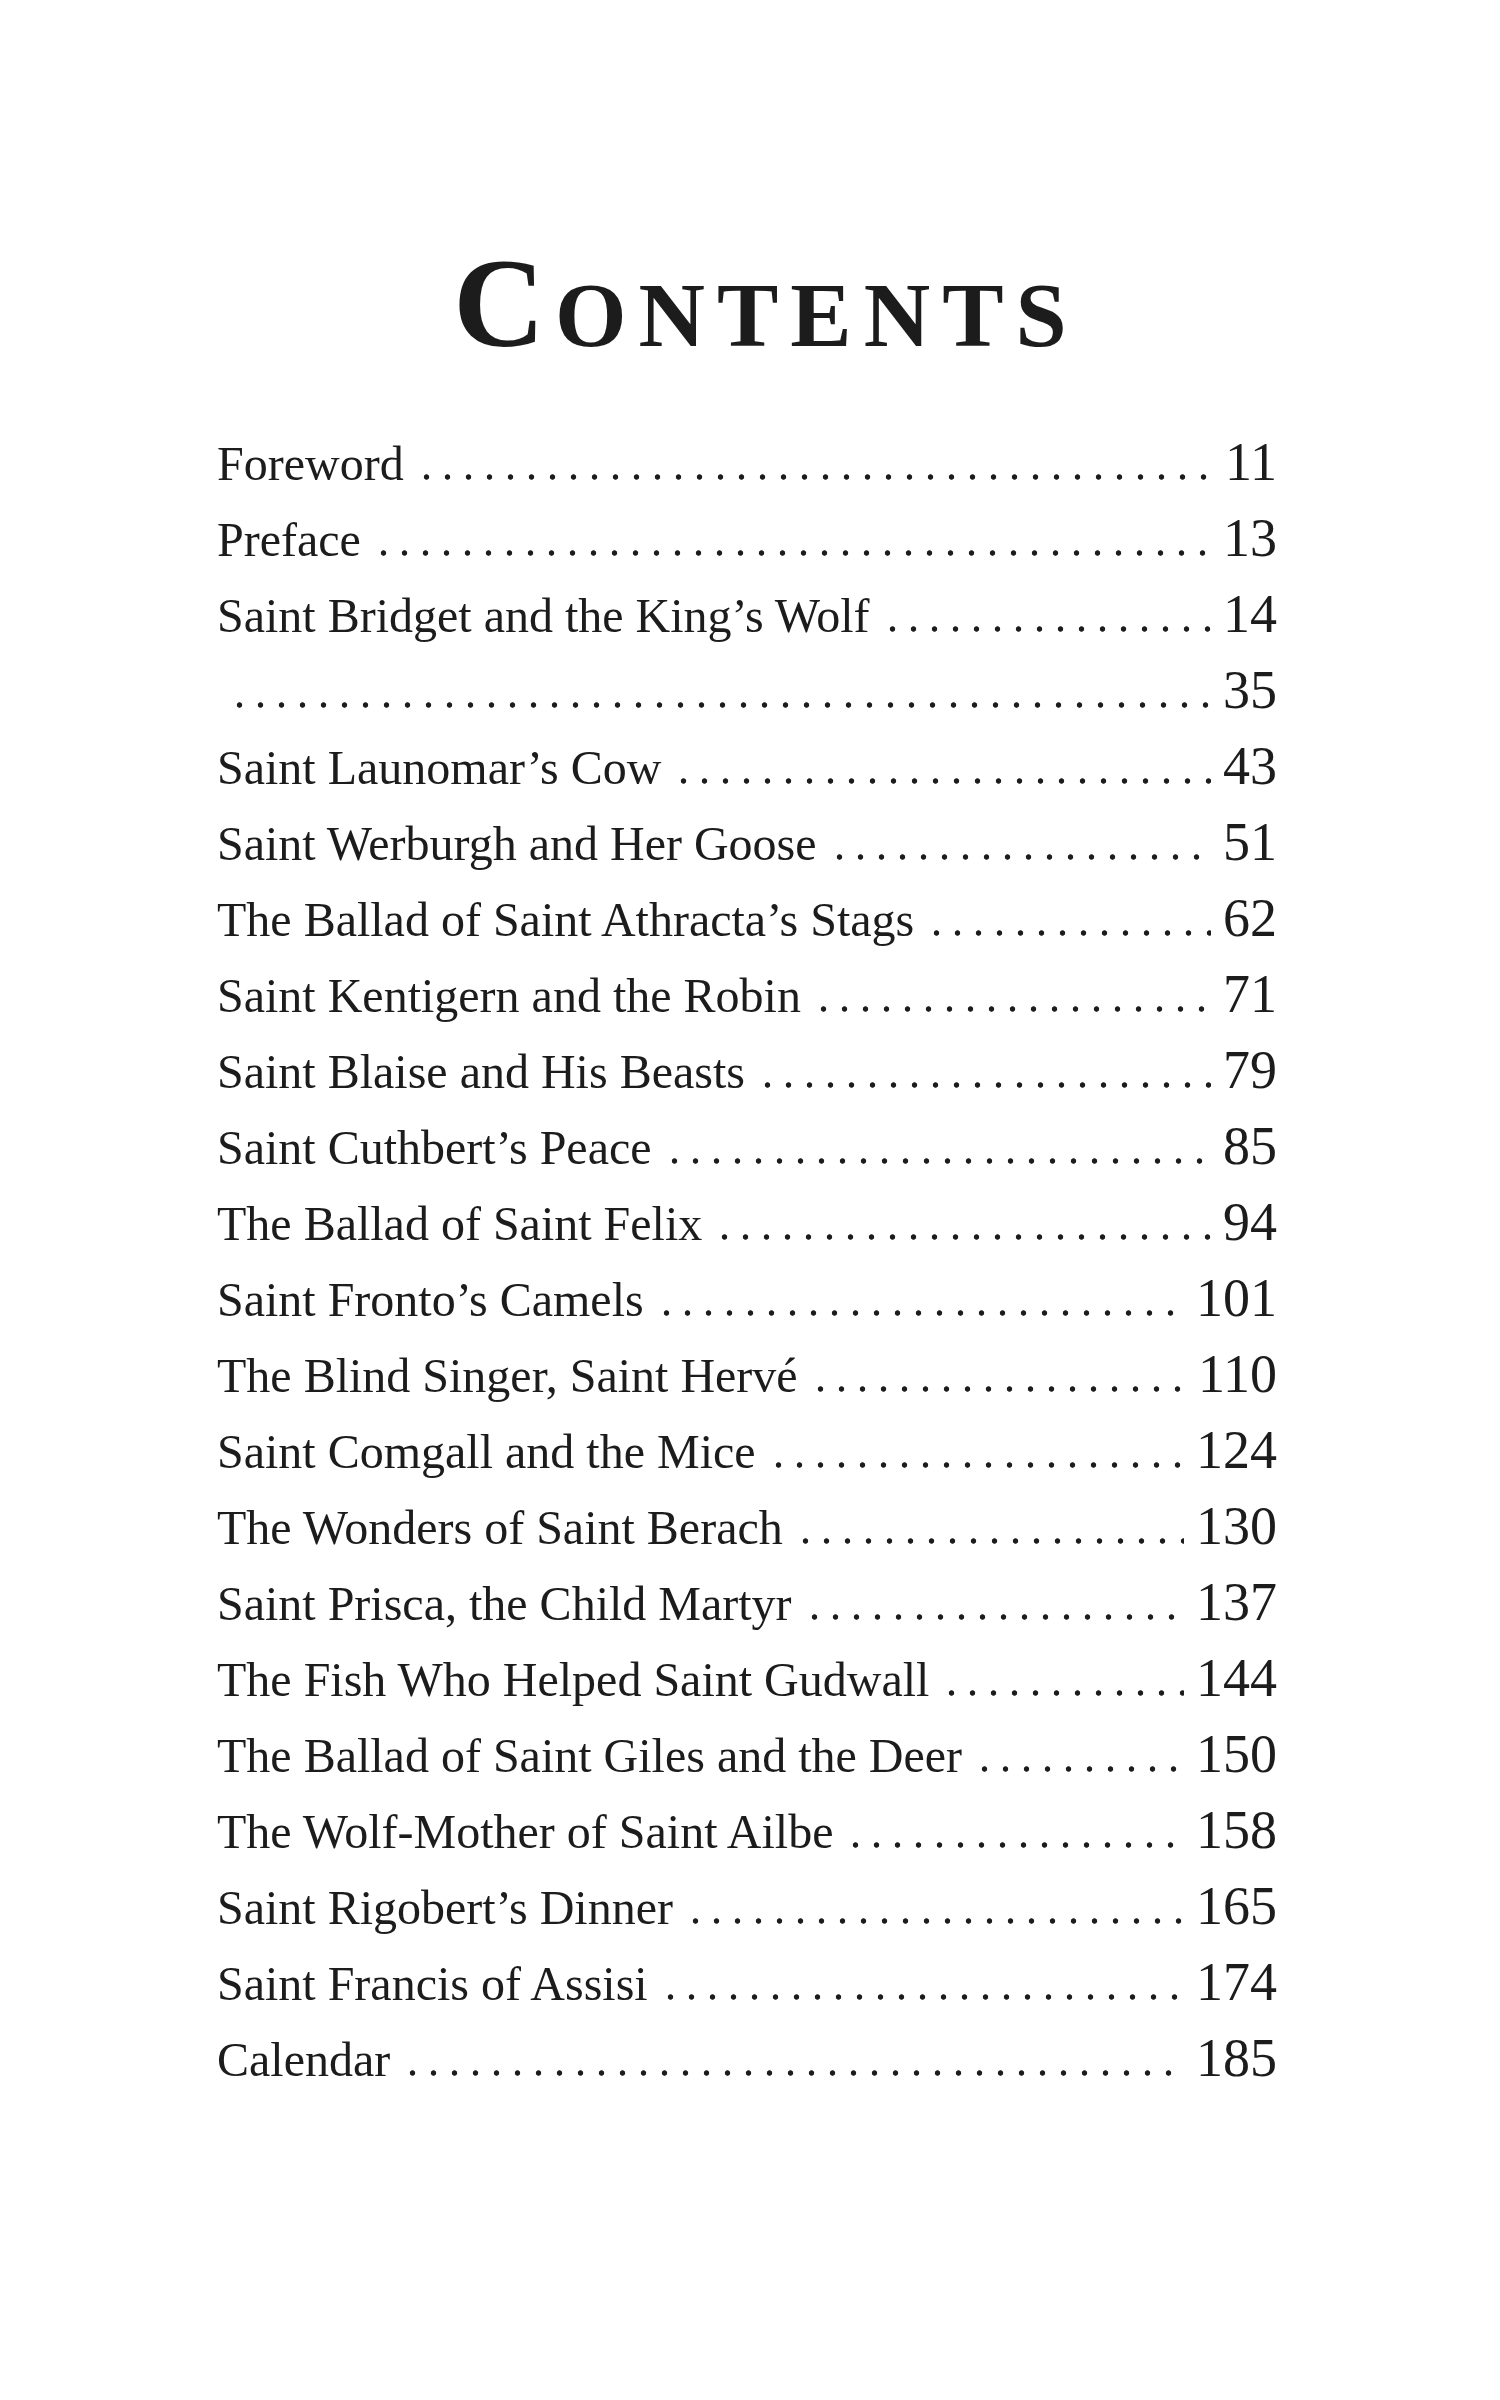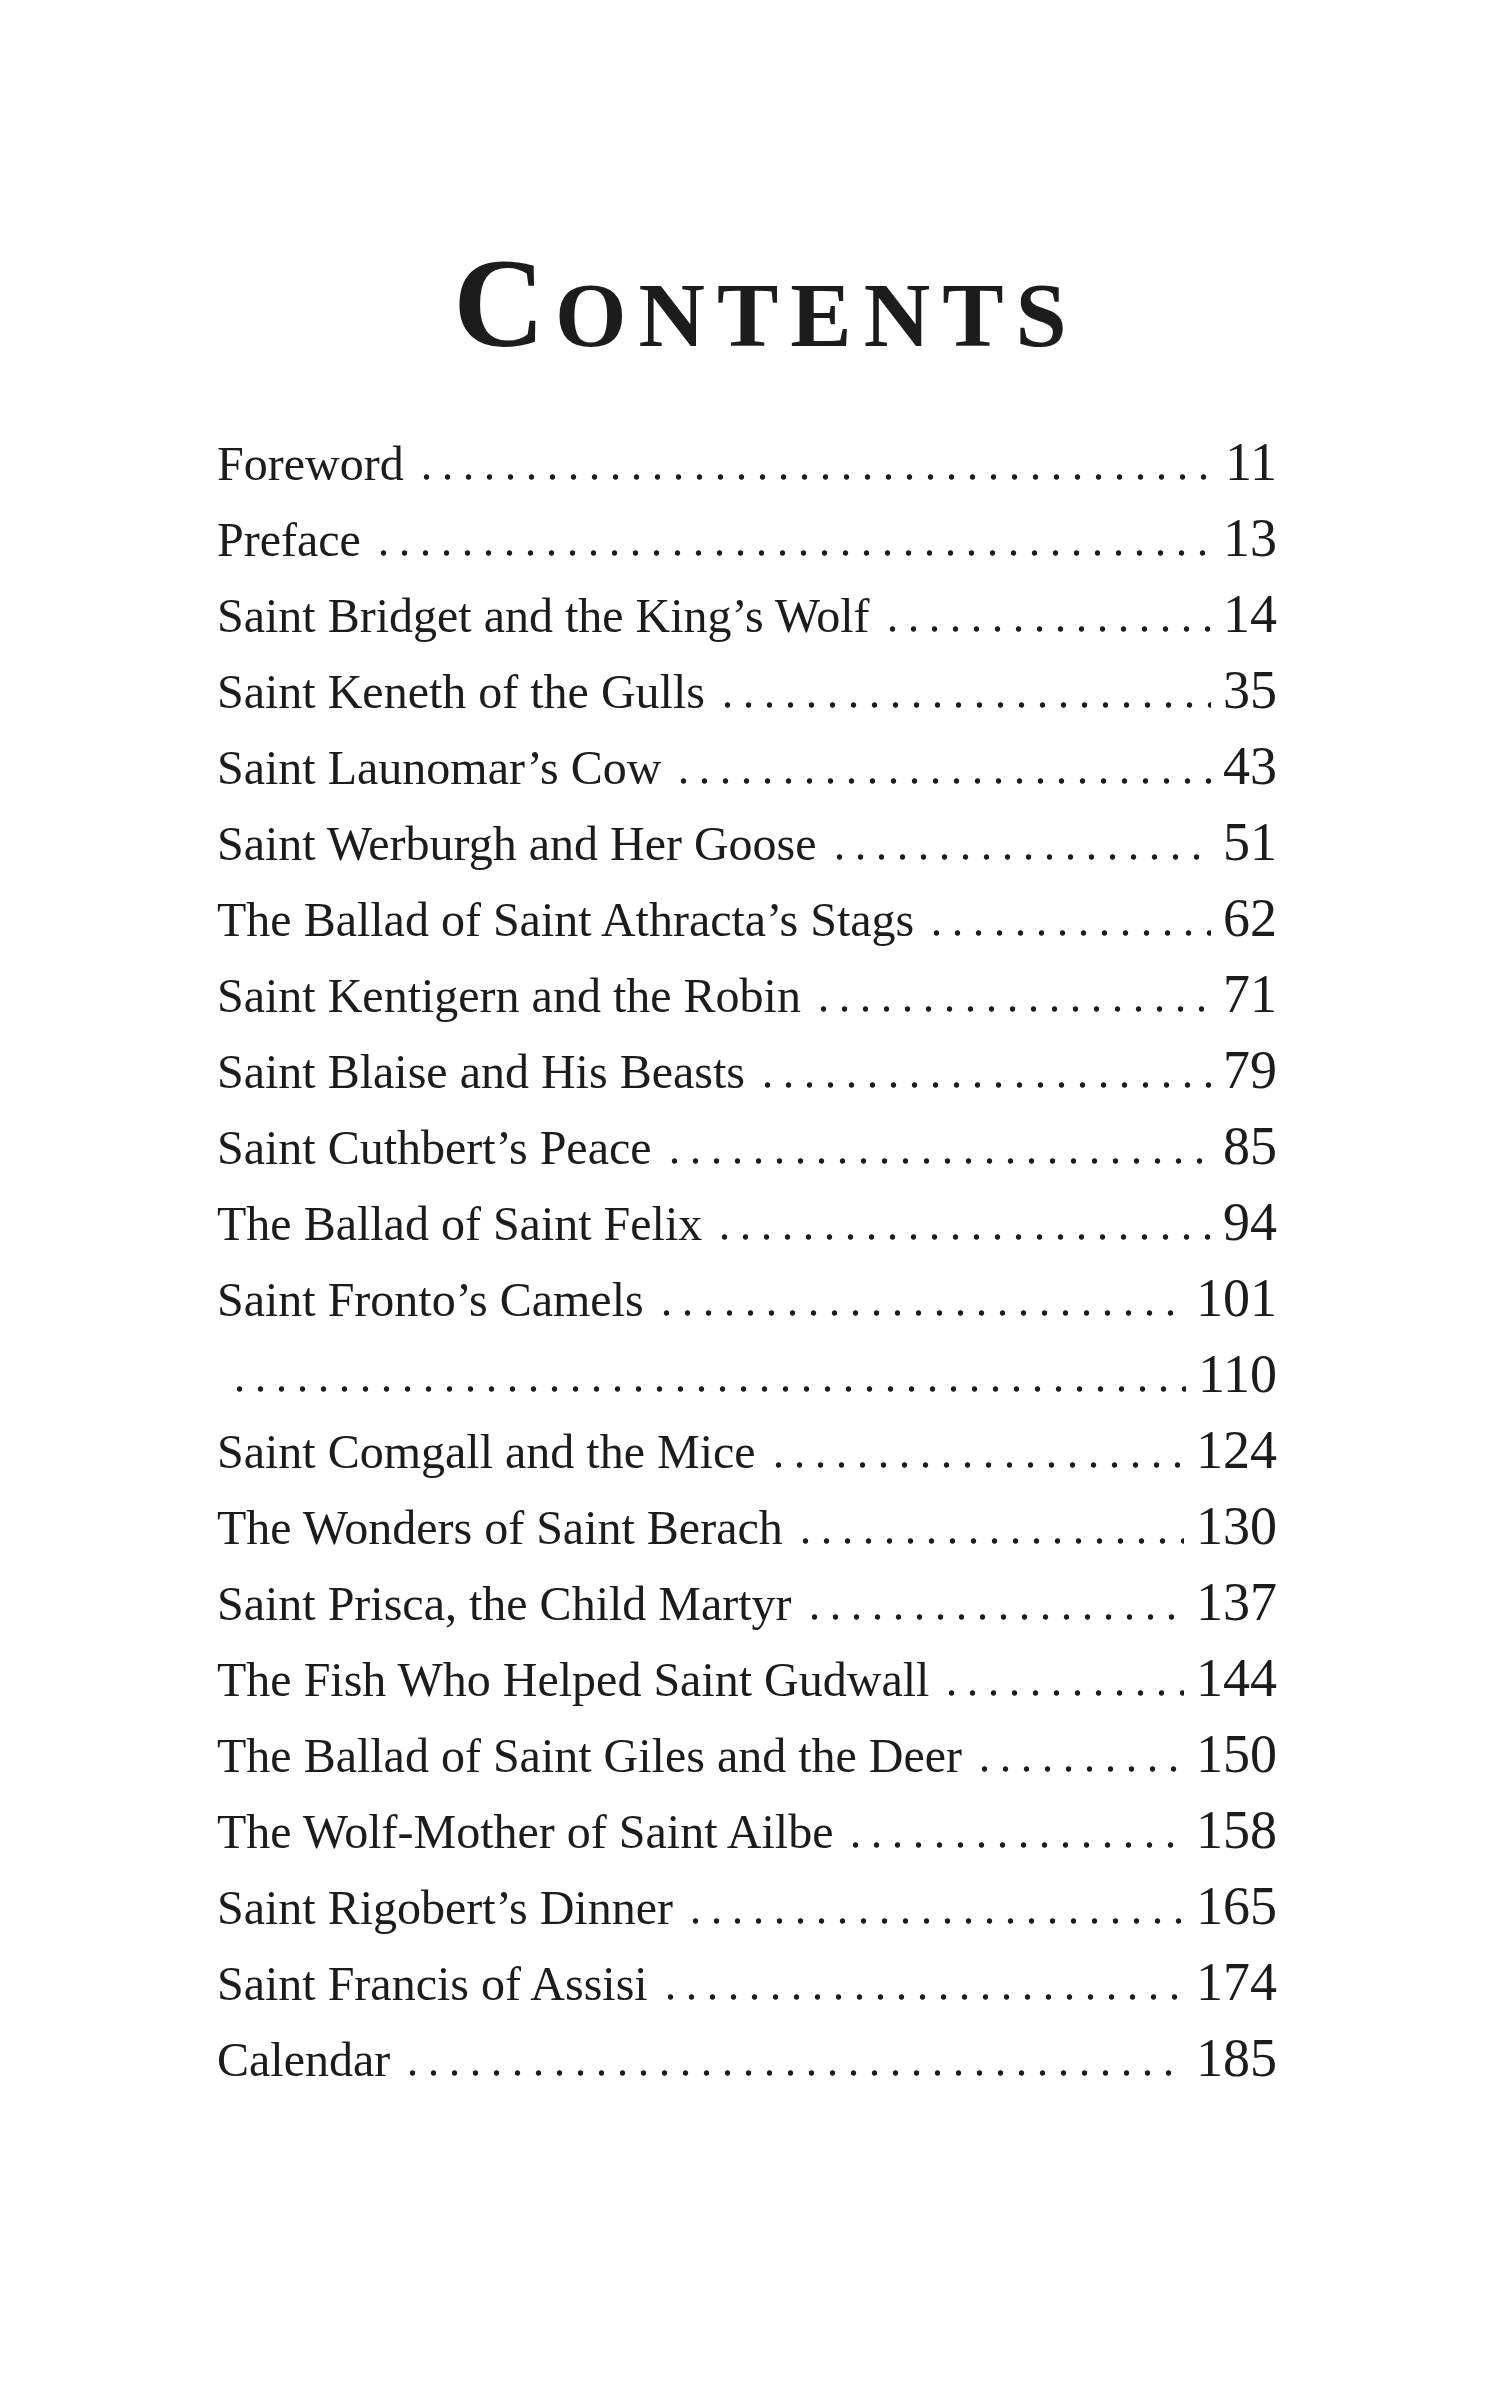--- a/index.html
+++ b/index.html
@@ -90,21 +90,20 @@
       <span class="toc-title">Preface</span>
       <span class="toc-dots"></span>
       <span class="toc-page">13</span>
     </div>
       <div class="toc-row">
       <span class="toc-title">Saint Bridget and the King’s Wolf</span>
       <span class="toc-dots"></span>
       <span class="toc-page">14</span>
     </div>
       <div class="toc-row">
-      <span class="toc-title">Saint Keneth of the Gulls</span>
       <span class="toc-dots"></span>
       <span class="toc-page">35</span>
     </div>
       <div class="toc-row">
       <span class="toc-title">Saint Launomar’s Cow</span>
       <span class="toc-dots"></span>
       <span class="toc-page">43</span>
     </div>
       <div class="toc-row">
       <span class="toc-title">Saint Werburgh and Her Goose</span>
@@ -135,20 +134,21 @@
       <span class="toc-title">The Ballad of Saint Felix</span>
       <span class="toc-dots"></span>
       <span class="toc-page">94</span>
     </div>
       <div class="toc-row">
       <span class="toc-title">Saint Fronto’s Camels</span>
       <span class="toc-dots"></span>
       <span class="toc-page">101</span>
     </div>
       <div class="toc-row">
+      <span class="toc-title">The Blind Singer, Saint Hervé</span>
       <span class="toc-dots"></span>
       <span class="toc-page">110</span>
     </div>
       <div class="toc-row">
       <span class="toc-title">Saint Comgall and the Mice</span>
       <span class="toc-dots"></span>
       <span class="toc-page">124</span>
     </div>
       <div class="toc-row">
       <span class="toc-title">The Wonders of Saint Berach</span>

